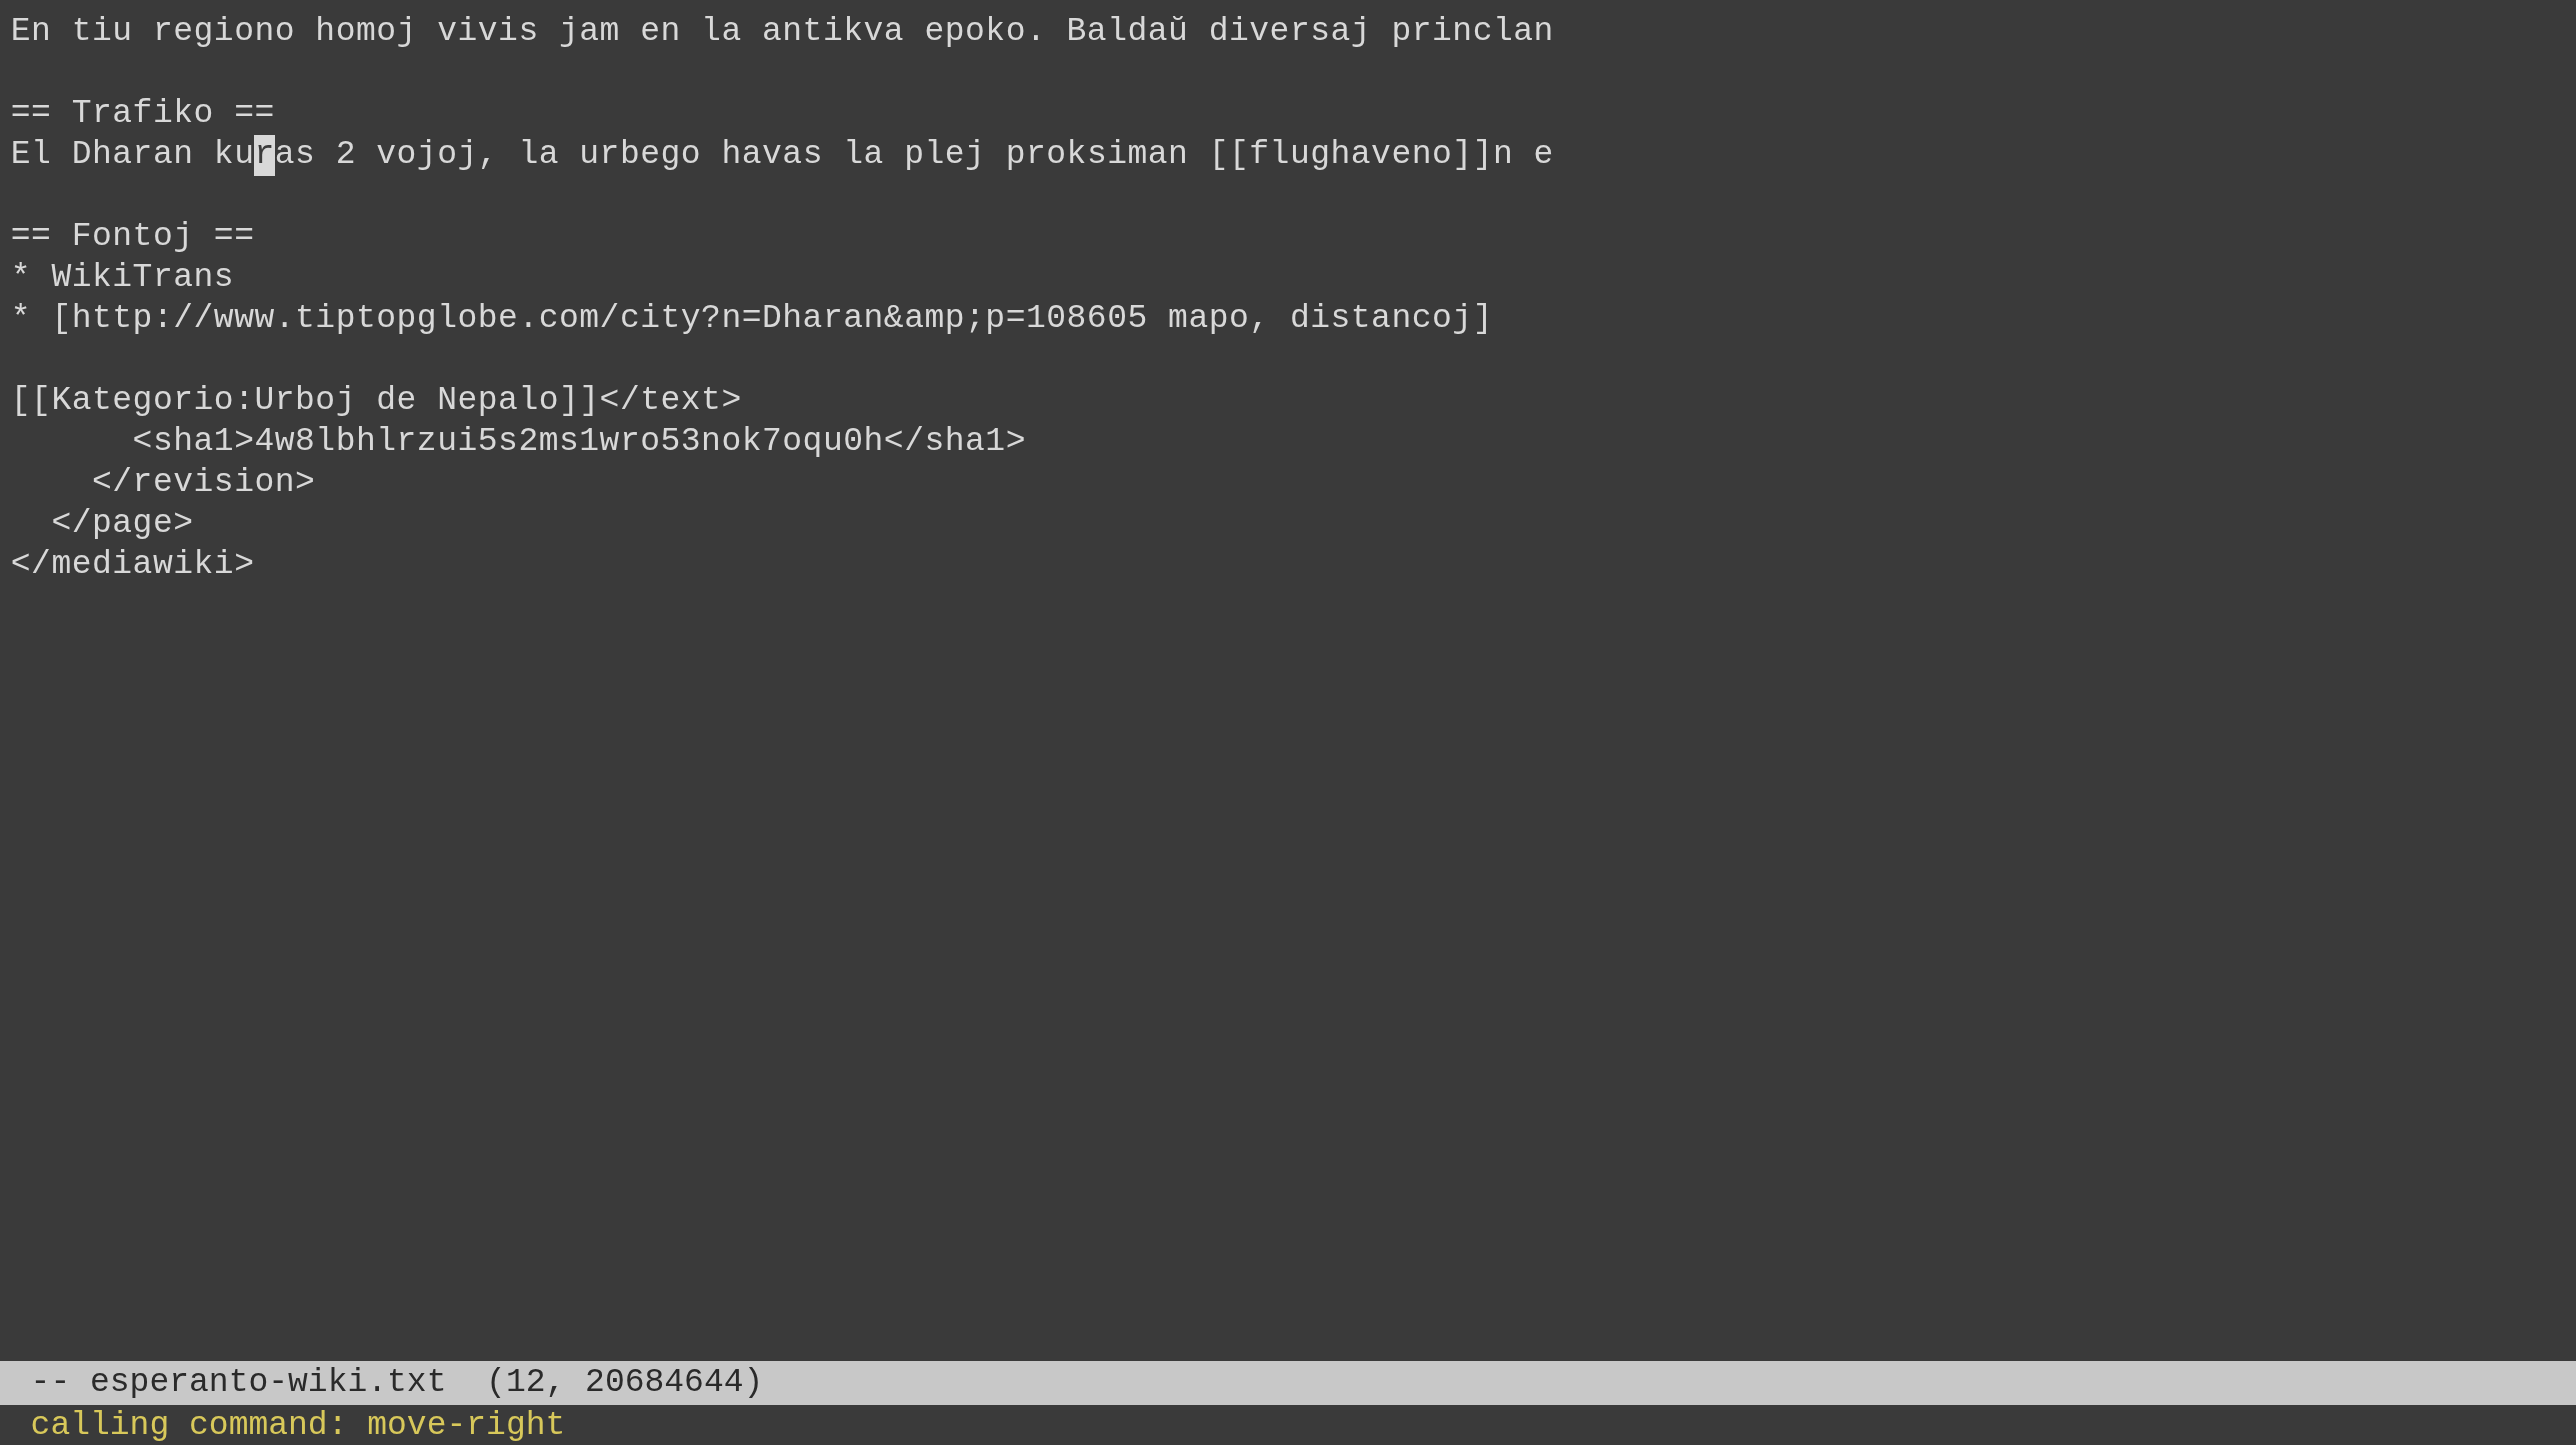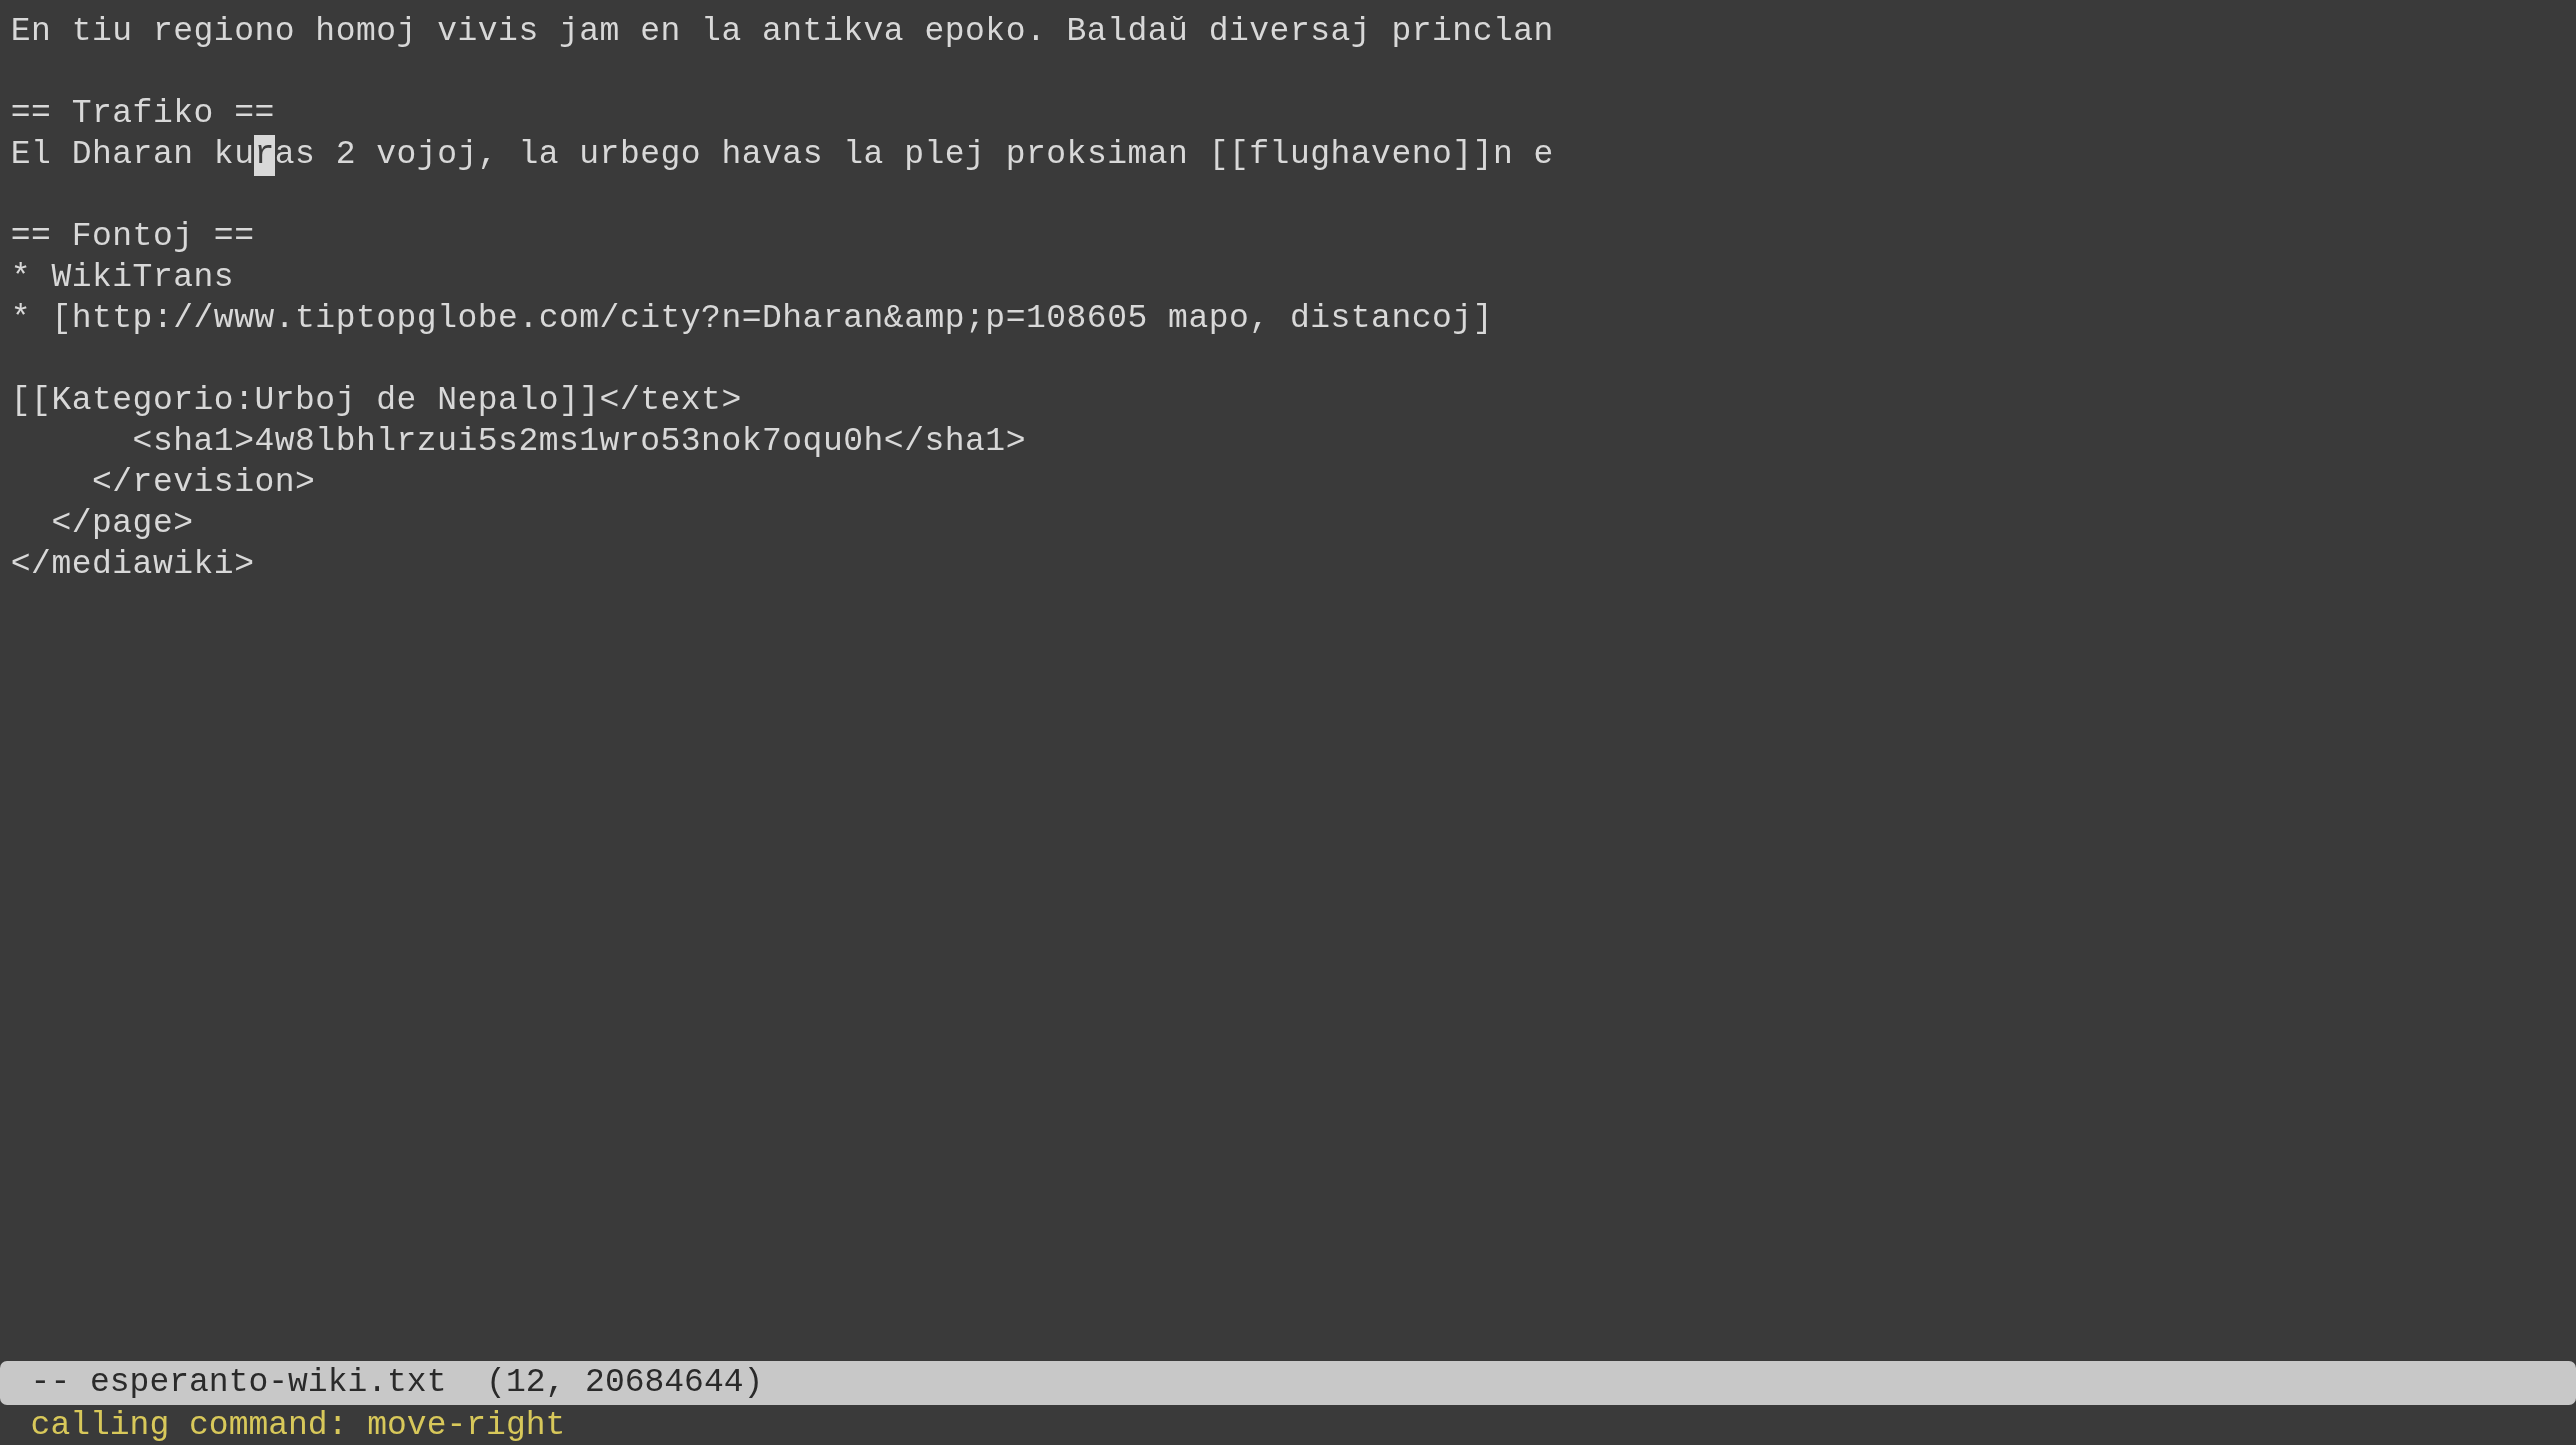--- a/index.html
+++ b/index.html
@@ -40,21 +40,20 @@
       bottom: 41px;
       left: 0;
       right: 0;
       background-color: #c8c8c8;
       color: #2a2a2a;
       padding: 0 10.8px;
       height: 44px;
       line-height: 44px;
       white-space: pre;
       font-weight: normal;
-      border-radius: 7px;
     }
     .command-line {
       position: absolute;
       bottom: 0;
       left: 0;
       right: 0;
       color: #d8c85a;
       padding: 0 10.8px;
       height: 41px;
       line-height: 41px;

